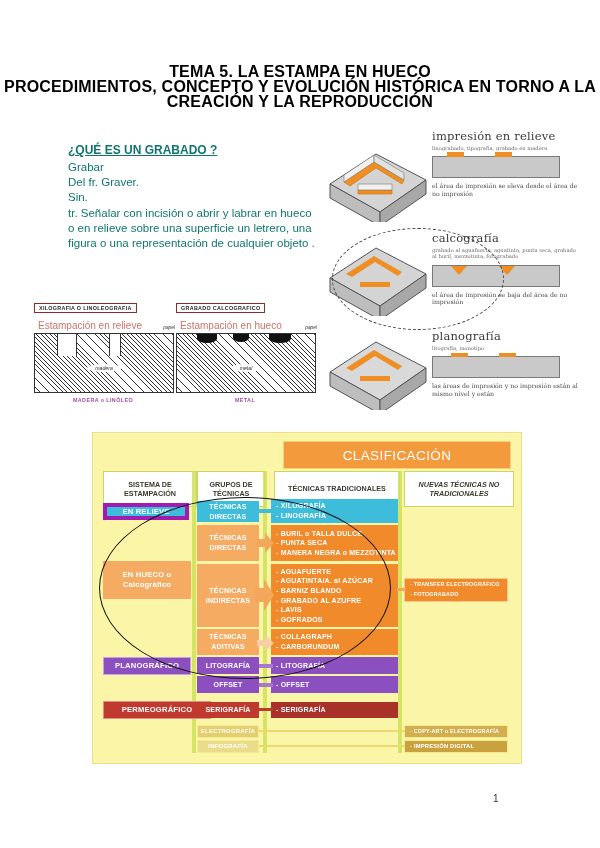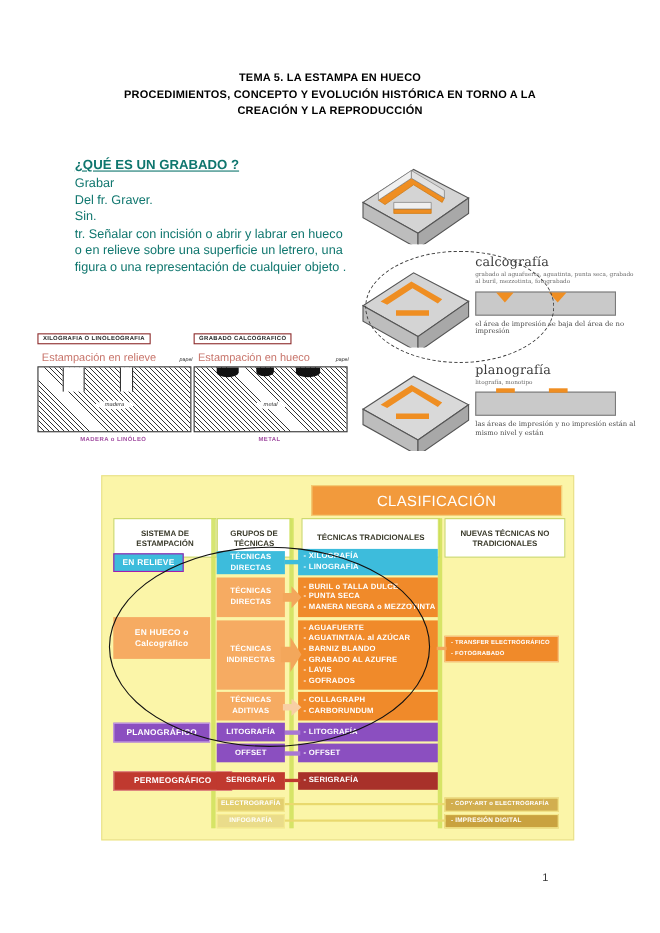--- a/index.html
+++ b/index.html
@@ -1,21 +1,21 @@
 <!DOCTYPE html>
 <html><head>
 <meta charset="utf-8">
 <style>
   html,body{margin:0;padding:0;background:#ffffff;}
   body{width:600px;height:848px;position:relative;font-family:"Liberation Sans",sans-serif;overflow:hidden;}
   .page{position:absolute;inset:0;background:#fff;}
 
   
   .title{position:absolute;left:0;top:64px;width:600px;text-align:center;}
-  .title div{font-weight:bold;font-size:10px;letter-spacing:.2px;color:#000;line-height:15px;}
+  .title div{font-weight:bold;font-size:16px;letter-spacing:.2px;color:#000;line-height:15px;}
 
   
   .defs{position:absolute;left:68px;top:143px;width:250px;color:#0f766e;}
   .defs .h{font-weight:bold;font-size:12px;text-decoration:underline;margin-bottom:3px;}
   .defs p{margin:0;font-size:11.5px;line-height:15.2px;}
 
   
   .blocks{position:absolute;left:318px;top:130px;width:120px;height:270px;}
   .blk{position:absolute;left:0;width:118px;height:86px;}
   .blk svg{display:block;}
@@ -109,20 +109,29 @@
       <svg width="118" height="86" viewBox="0 0 118 86">
         <polygon points="12,48 58,18 108,44 62,76" fill="#d9d9d9" stroke="#555" stroke-width="1"></polygon>
         <polygon points="12,48 12,62 62,90 62,76" fill="#bdbdbd" stroke="#555" stroke-width="1"></polygon>
         <polygon points="62,76 62,90 108,58 108,44" fill="#a8a8a8" stroke="#555" stroke-width="1"></polygon>
         <polygon points="28,44 56,26 84,42 80,46 57,32 34,47" fill="#ef8e22"></polygon>
         <polygon points="42,52 72,52 72,57 42,57" fill="#ef8e22"></polygon>
       </svg>
     </div>
   </div>
 
+  <div class="ann" style="top:130px">
+    <div class="hd">impresión en relieve</div>
+    <div class="sub">linograbado, tipografía, grabado en madera</div>
+    <div class="plate">
+      <div class="ridge" style="left:14px"></div>
+      <div class="ridge" style="left:62px"></div>
+    </div>
+    <div class="note">el área de impresión se eleva desde el área de no impresión</div>
+  </div>
 
   <div class="ann" style="top:232px">
     <div class="hd">calcografía</div>
     <div class="sub">grabado al aguafuerte, aguatinta, punta seca, grabado al buril, mezzotinta, fotograbado</div>
     <div class="plate">
       <div class="notch" style="left:18px"></div>
       <div class="notch" style="left:66px"></div>
     </div>
     <div class="note">el área de impresión se baja del área de no impresión</div>
   </div>
@@ -164,27 +173,27 @@
     <div class="foot">MADERA o LINÓLEO</div>
   </div>
 
   <div class="chart">
 
     <div class="chart-title">CLASIFICACIÓN</div>
 
     <div class="colhead" style="left:10px;width:88px;height:28px;">SISTEMA DE ESTAMPACIÓN</div>
     <div class="colhead" style="left:104px;width:62px;height:28px;">GRUPOS DE TÉCNICAS</div>
     <div class="colhead" style="left:181px;width:120px;height:28px;">TÉCNICAS TRADICIONALES</div>
-    <div class="colhead" style="left:311px;width:104px;height:28px;">NUEVAS TÉCNICAS NO TRADICIONALES</div>
+    <div class="colhead" style="left:311px;width:104px;height:28px;font-style:italic;">NUEVAS TÉCNICAS NO TRADICIONALES</div>
 
     <div class="vrule" style="left:99px;"></div>
     <div class="vrule" style="left:170px;"></div>
     <div class="vrule" style="left:305px;"></div>
 
-    <div class="cell c" style="left:10px;top:70px;width:64px;height:17px;background:#3dbcdc;border:1px solid #a21caf;font-size:7.6px;">EN RELIEVE</div>
+    <div class="cell c" style="left:10px;top:70px;width:86px;height:17px;background:#3dbcdc;border:4px solid #a21caf;font-size:7.6px;">EN RELIEVE</div>
     <div class="cell c" style="left:104px;top:68px;width:62px;height:21px;background:#3dbcdc;">
       <span>TÉCNICAS DIRECTAS</span>
     </div>
     <div class="cell l" style="left:178px;top:66px;width:127px;height:24px;background:#3dbcdc;">
       <ul>
         <li>- XILOGRAFÍA</li>
         <li>- LINOGRAFÍA</li>
       </ul>
     </div>
     <div class="connector" style="left:166px;top:76px;width:14px;height:4px;background:#3dbcdc;"></div>

